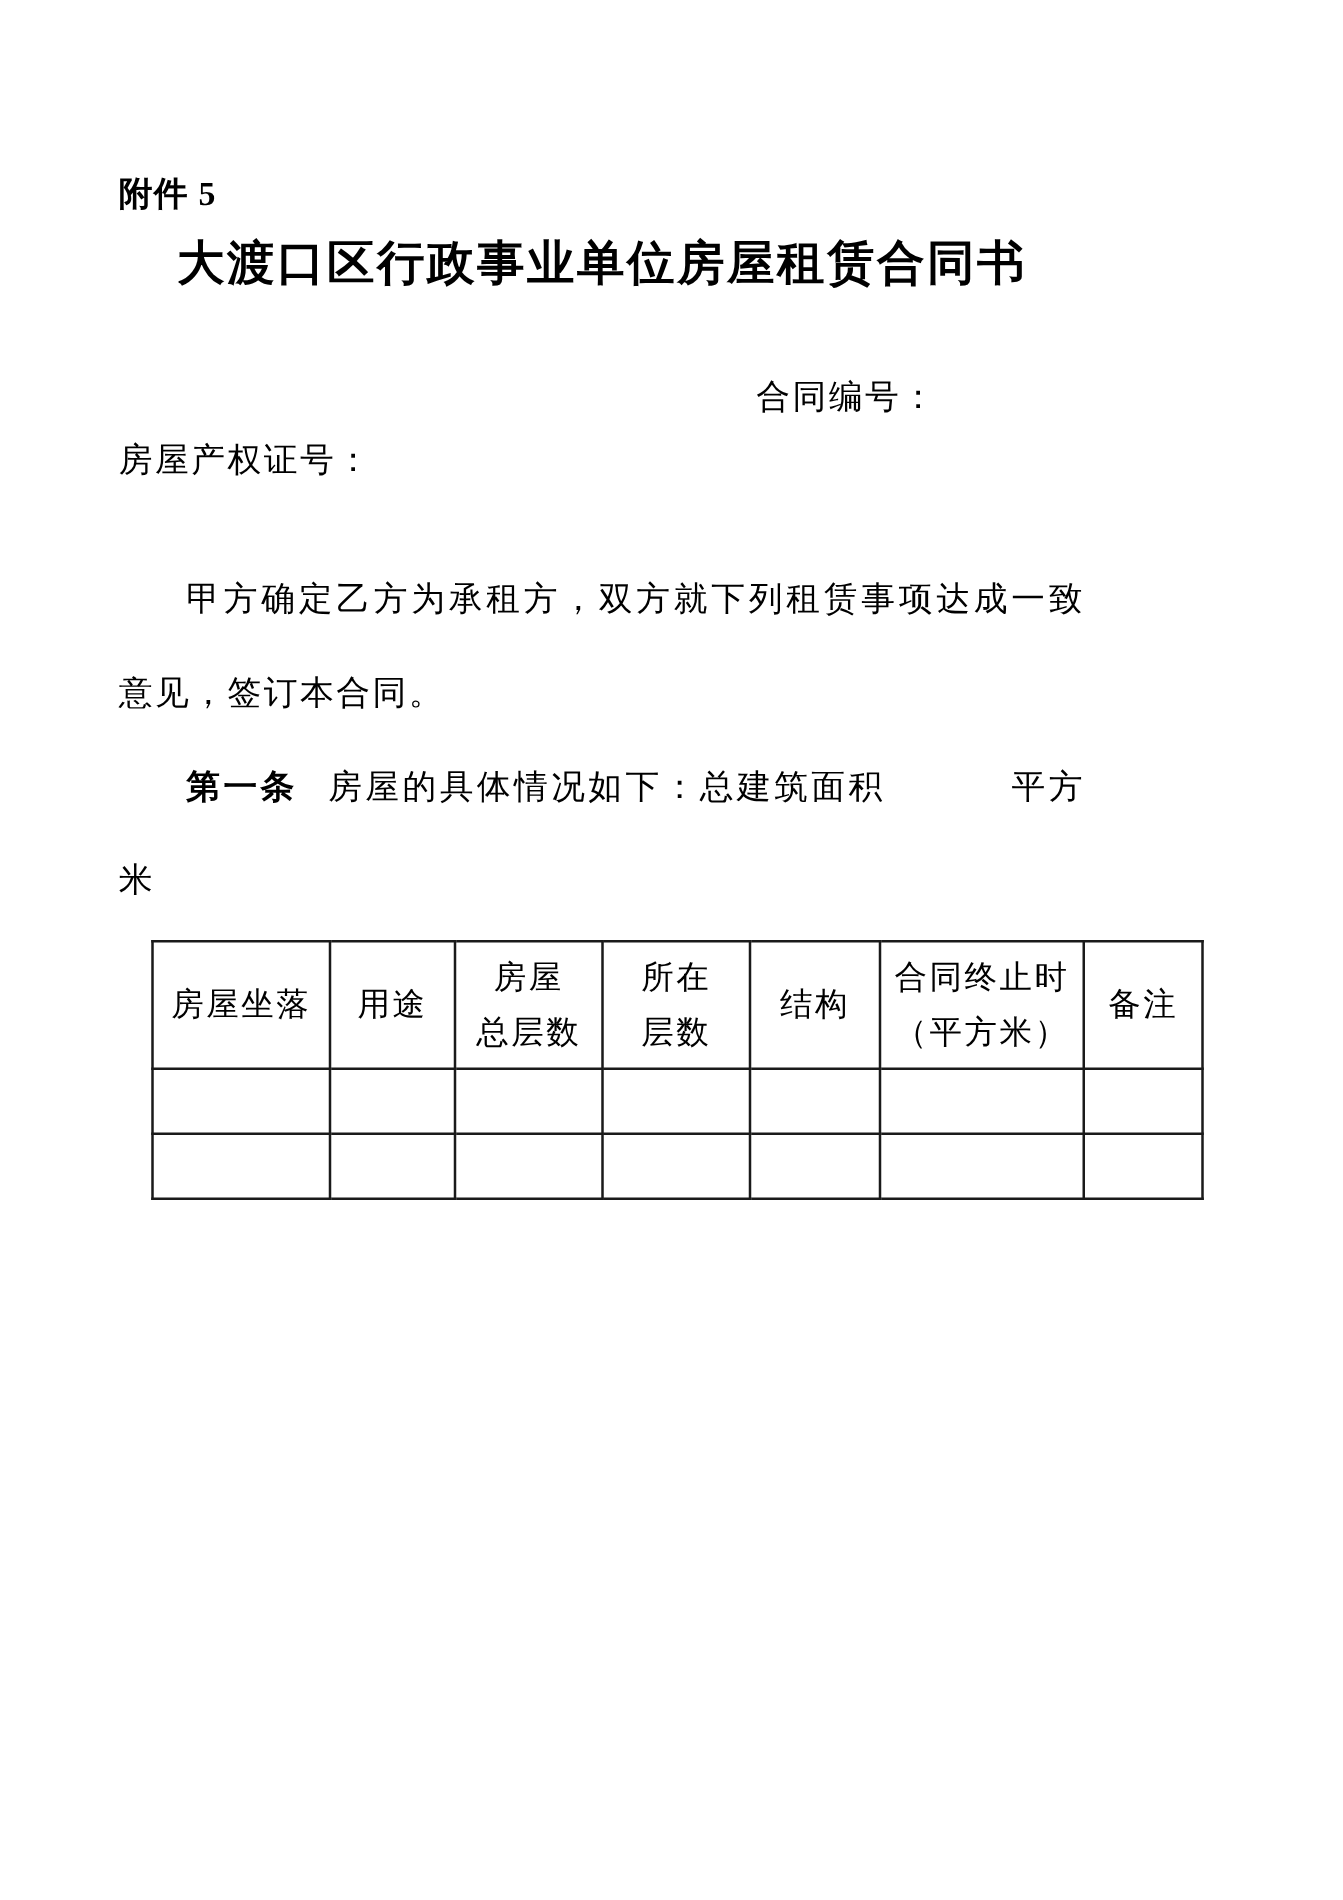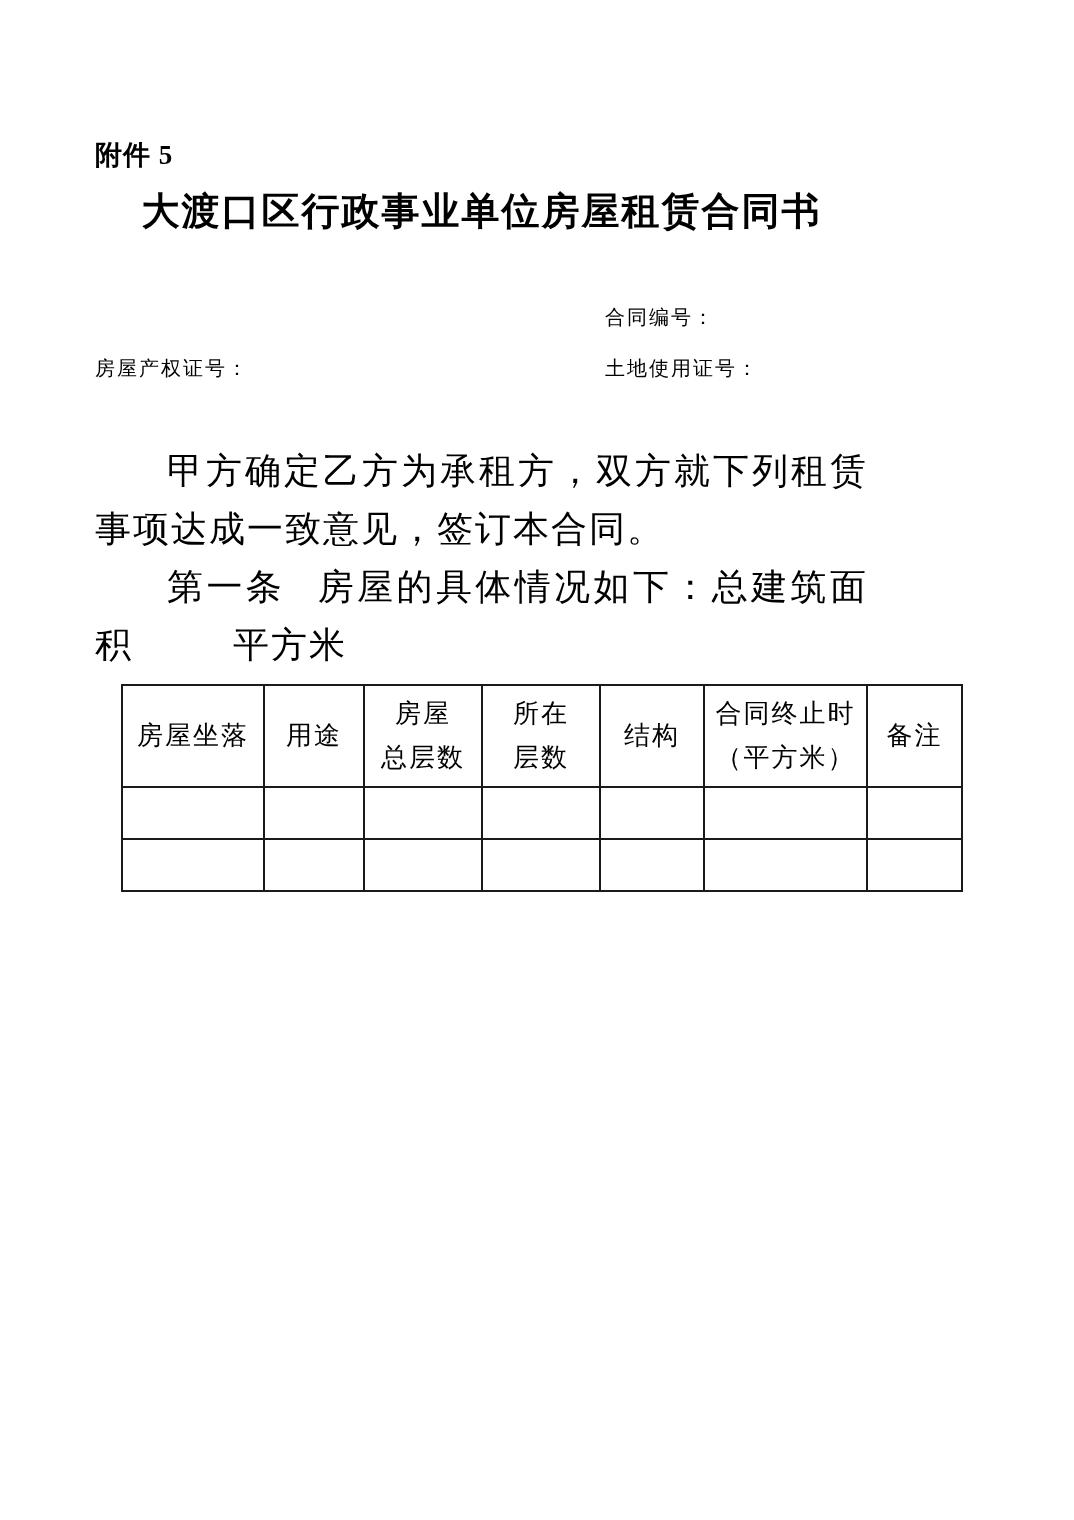--- a/index.html
+++ b/index.html
@@ -26,45 +26,45 @@
   .title {
     margin: 14px 0 16px 0;
     font-size: 38px;
     font-weight: bold;
     text-align: center;
     letter-spacing: 2px;
     line-height: 50px;
   }
   .info {
     margin-top: 56px;
-    font-size: 20px;
+    font-size: 27px;
     letter-spacing: 2px;
   }
   .info-row {
     position: relative;
     line-height: 51px;
     height: 51px;
     white-space: nowrap;
   }
   .right-col {
     position: absolute;
     left: 510px;
     top: 0;
   }
   .para {
     margin: 0;
-    font-size: 36px;
+    font-size: 27px;
     letter-spacing: 2px;
-    line-height: 58px;
+    line-height: 75px;
     text-align: justify;
     text-indent: 2em;
   }
   .intro { margin-top: 48px; }
   .art-label {
-    font-weight: normal;
+    font-weight: bold;
     margin-right: 0.9em;
   }
   .amount {
     font-weight: bold;
     text-decoration: underline;
   }
   .gap-wide {
     display: inline-block;
     width: 100px;
   }
@@ -96,21 +96,20 @@
   <div class="attachment">附件 5</div>
 
   <h1 class="title">大渡口区行政事业单位房屋租赁合同书</h1>
 
   <div class="info">
     <div class="info-row">
       <span class="right-col">合同编号：</span>
     </div>
     <div class="info-row">
       <span>房屋产权证号：</span>
-      <span class="right-col">土地使用证号：</span>
     </div>
   </div>
 
   <p class="para intro">甲方确定乙方为承租方，双方就下列租赁事项达成一致意见，签订本合同。</p>
 
   <p class="para">
     <span class="art-label">第一条</span><span>房屋的具体情况如下：总建筑面积</span><span class="gap-wide"></span><span>平方米</span>
   </p>
 
   <table class="house-table">

